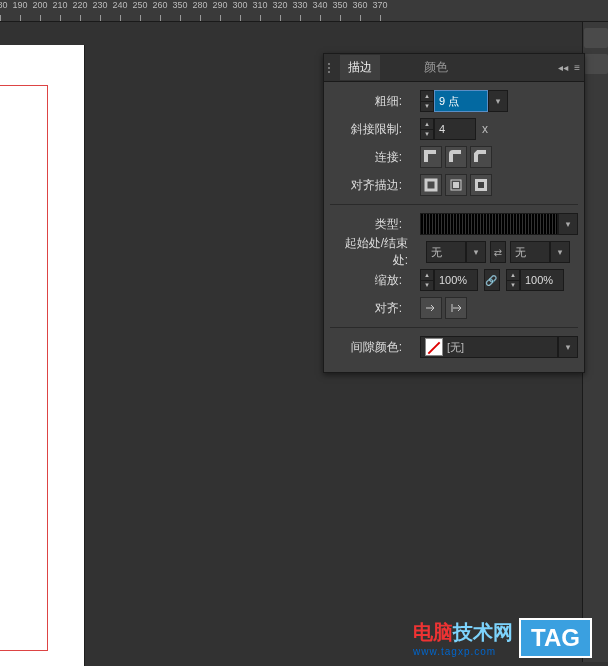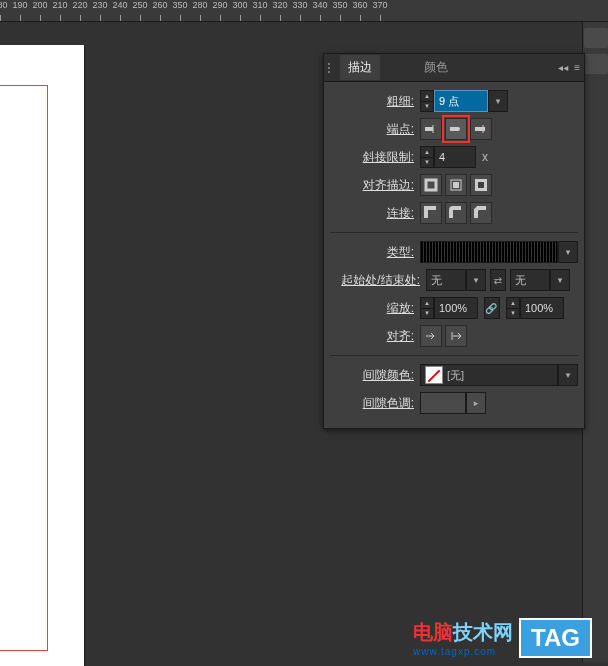--- a/index.html
+++ b/index.html
@@ -22,21 +22,21 @@
 .drag-grip { width: 8px; height: 20px; margin-right: 4px; display: flex; flex-direction: column; justify-content: center; gap: 2px; }
 .drag-grip span { display: block; width: 2px; height: 2px; background: #777; }
 .tab { padding: 4px 8px; font-size: 12px; color: #eee; }
 .tab.active { background: #3f3f3f; }
 .tab.inactive { color: #999; margin-left: 36px; }
 .panel-menu { margin-left: auto; display: flex; gap: 6px; align-items: center; }
 .panel-menu .collapse, .panel-menu .menu { font-size: 10px; color: #aaa; cursor: pointer; }
 
 .panel-body { padding: 6px 6px 10px 6px; }
 .row { display: flex; align-items: center; height: 26px; margin-bottom: 2px; }
-.row .lbl { width: 90px; text-align: right; font-size: 12px; color: #ddd; padding-right: 6px; text-decoration: underline; }
+.row .lbl { width: 90px; text-align: right; font-size: 12px; color: #ddd; padding-right: 18px; }
 .spinner { width: 14px; height: 22px; background: #2d2d2d; border: 1px solid #1a1a1a; display: flex; flex-direction: column; }
 .spinner div { flex: 1; color: #bbb; font-size: 7px; display: flex; align-items: center; justify-content: center; cursor: pointer; }
 .spinner div:first-child { border-bottom: 1px solid #1a1a1a; }
 
 .field { height: 22px; background: #2d2d2d; border: 1px solid #1a1a1a; color: #ddd; font-size: 11px; padding: 0 4px; display: flex; align-items: center; }
 .field.sel { background: #0369a1; border-color: #5a8ec5; color: #fff; }
 .dd-arrow { width: 20px; height: 22px; background: #2d2d2d; border: 1px solid #1a1a1a; color: #aaa; font-size: 9px; display: flex; align-items: center; justify-content: center; cursor: pointer; }
 
 .btn-group { display: flex; gap: 3px; }
 .icon-btn { width: 22px; height: 22px; background: #4a4a4a; border: 1px solid #2a2a2a; display: flex; align-items: center; justify-content: center; cursor: pointer; }
@@ -157,93 +157,70 @@
     <div class="row">
       <div class="lbl">粗细:</div>
       <div class="spinner">
           <div>▴</div>
           <div>▾</div>
         </div>
       <div class="field sel" style="width:54px">9 点</div>
       <div class="dd-arrow">▾</div>
     </div>
 
-    <div class="row">
-      <div class="lbl">端点:</div>
-      <div class="btn-group">
-        <div class="icon-btn">
-          <svg viewBox="0 0 14 14">
-              <rect x="1" y="5" width="8" height="4" fill="#ccc"></rect>
-              <line x1="9" y1="3" x2="9" y2="11" stroke="#ccc"></line>
-            </svg>
-        </div>
-        <div class="icon-btn active red-box">
-          <svg viewBox="0 0 14 14">
-              <rect x="1" y="5" width="8" height="4" fill="#ccc"></rect>
-              <path d="M9 5 a2 2 0 0 1 0 4" fill="#ccc"></path>
-            </svg>
-        </div>
-        <div class="icon-btn">
-          <svg viewBox="0 0 14 14">
-              <rect x="1" y="5" width="10" height="4" fill="#ccc"></rect>
-              <line x1="9" y1="3" x2="9" y2="11" stroke="#ccc"></line>
-            </svg>
-        </div>
-      </div>
-    </div>
 
     <div class="row">
       <div class="lbl">斜接限制:</div>
       <div class="spinner">
           <div>▴</div>
           <div>▾</div>
         </div>
       <div class="field" style="width:42px">4</div>
       <div class="x-suffix">x</div>
     </div>
 
     <div class="row">
+      <div class="lbl">连接:</div>
+      <div class="btn-group">
+        <div class="icon-btn">
+            <svg viewBox="0 0 14 14">
+              <path d="M2 12 L2 2 L12 2" stroke="#ccc" stroke-width="4" fill="none"></path>
+            </svg>
+          </div>
+        <div class="icon-btn">
+            <svg viewBox="0 0 14 14">
+              <path d="M2 12 L2 4 Q2 2 4 2 L12 2" stroke="#ccc" stroke-width="4" fill="none"></path>
+            </svg>
+          </div>
+        <div class="icon-btn">
+            <svg viewBox="0 0 14 14">
+              <path d="M2 12 L2 4 L4 2 L12 2" stroke="#ccc" stroke-width="4" fill="none"></path>
+            </svg>
+          </div>
+      </div>
+    </div>
+
+    <div class="row">
       <div class="lbl">对齐描边:</div>
       <div class="btn-group">
         <div class="icon-btn">
             <svg viewBox="0 0 14 14">
               <rect x="2" y="2" width="10" height="10" fill="none" stroke="#ccc" stroke-width="3"></rect>
             </svg>
           </div>
         <div class="icon-btn">
             <svg viewBox="0 0 14 14">
               <rect x="2" y="2" width="10" height="10" fill="none" stroke="#ccc"></rect>
               <rect x="4" y="4" width="6" height="6" fill="#ccc"></rect>
             </svg>
           </div>
         <div class="icon-btn">
             <svg viewBox="0 0 14 14">
               <rect x="1" y="1" width="12" height="12" fill="#ccc"></rect>
               <rect x="4" y="4" width="6" height="6" fill="#3f3f3f"></rect>
-            </svg>
-          </div>
-      </div>
-    </div>
-
-    <div class="row">
-      <div class="lbl">连接:</div>
-      <div class="btn-group">
-        <div class="icon-btn">
-            <svg viewBox="0 0 14 14">
-              <path d="M2 12 L2 2 L12 2" stroke="#ccc" stroke-width="4" fill="none"></path>
-            </svg>
-          </div>
-        <div class="icon-btn">
-            <svg viewBox="0 0 14 14">
-              <path d="M2 12 L2 4 Q2 2 4 2 L12 2" stroke="#ccc" stroke-width="4" fill="none"></path>
-            </svg>
-          </div>
-        <div class="icon-btn">
-            <svg viewBox="0 0 14 14">
-              <path d="M2 12 L2 4 L4 2 L12 2" stroke="#ccc" stroke-width="4" fill="none"></path>
             </svg>
           </div>
       </div>
     </div>
 
     <div class="sep"></div>
 
     <div class="row">
       <div class="lbl">类型:</div>
       <div class="swatch-pattern" style="flex:1"></div>
@@ -295,25 +272,20 @@
 
     <div class="row">
       <div class="lbl">间隙颜色:</div>
       <div class="select" style="flex:1;display:flex;align-items:center">
         <div class="none-swatch"></div>
         <span>[无]</span>
       </div>
       <div class="dd-arrow">▾</div>
     </div>
 
-    <div class="row">
-      <div class="lbl">间隙色调:</div>
-      <div class="field" style="width:46px;background:#4a4a4a"></div>
-      <div class="dd-arrow" style="background:#4a4a4a">▸</div>
-    </div>
 
   </div>
 </div>
 
 <div class="watermark">
   <div>
     <div class="wm-text">
       <span class="a">电脑</span><span class="b">技术网</span>
     </div>
     <div class="wm-sub">www.tagxp.com</div>

